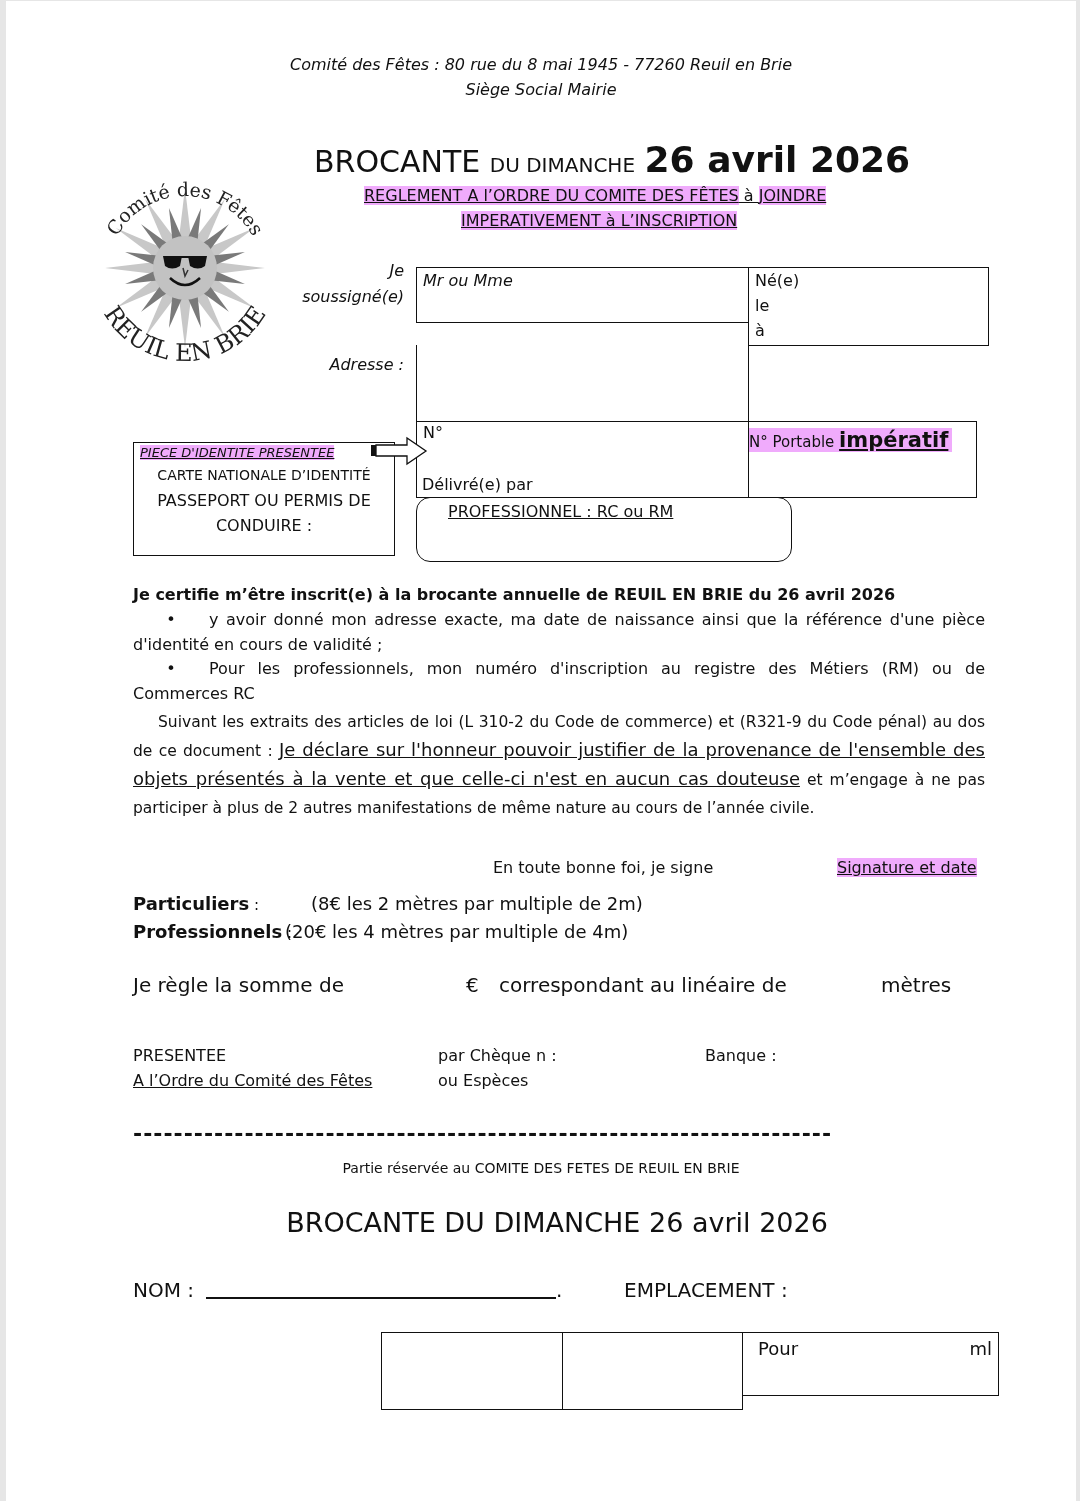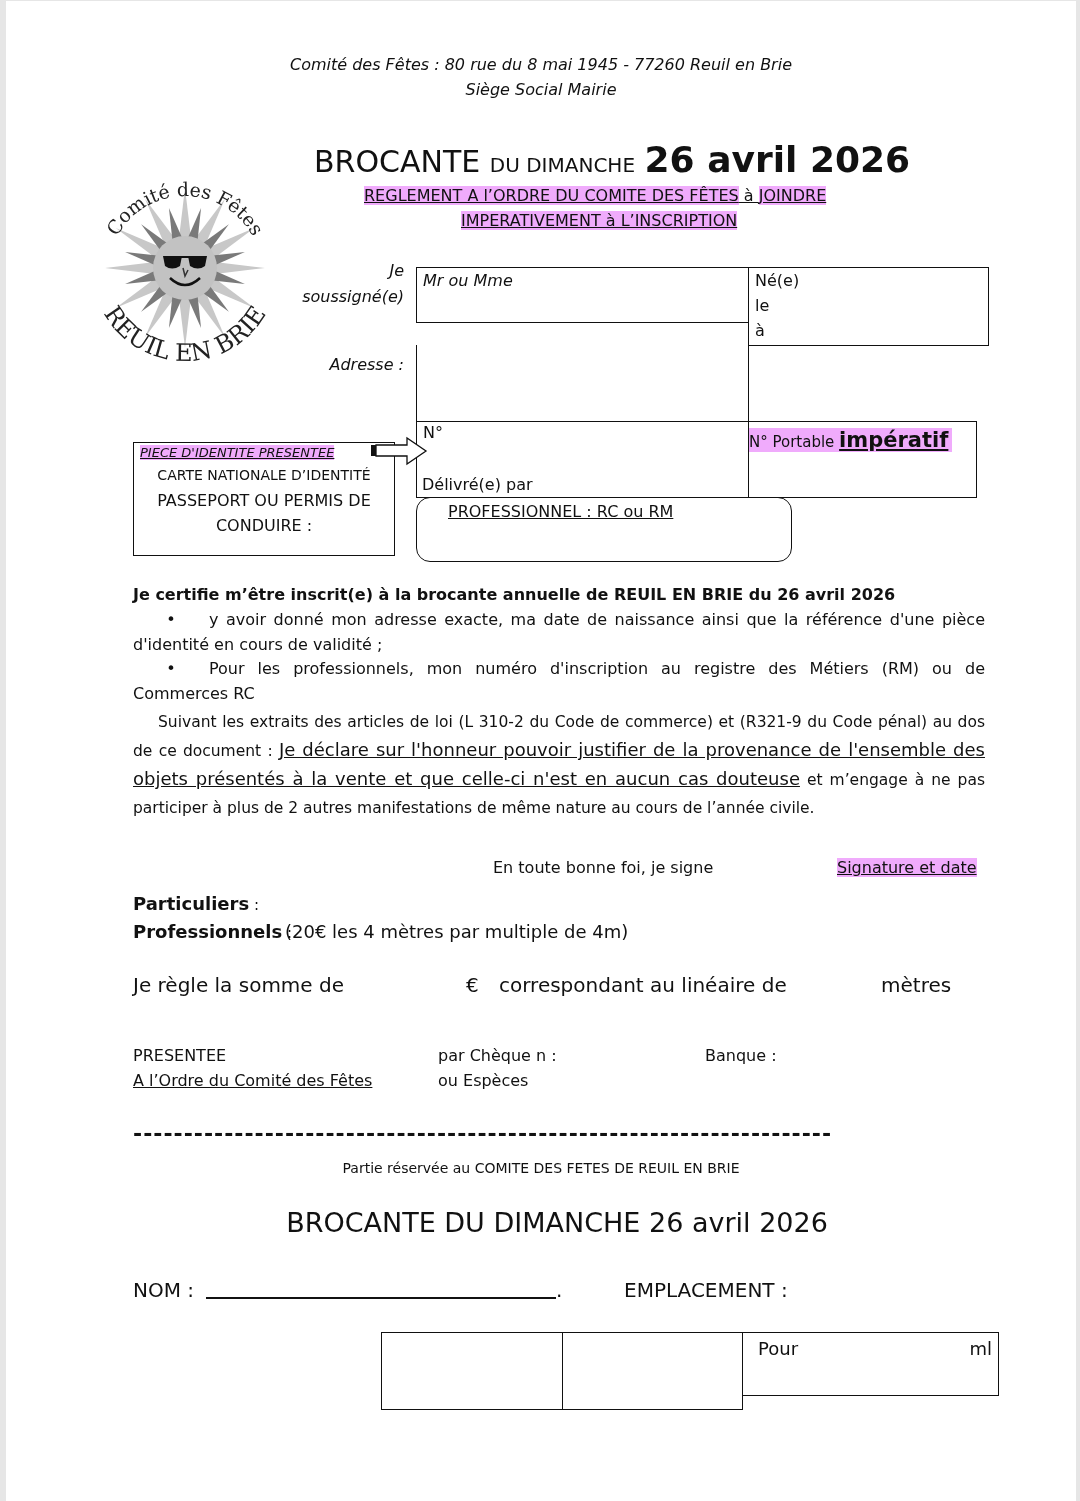--- a/index.html
+++ b/index.html
@@ -141,20 +141,21 @@
   <div class="para" style="top:656px;">
     <span style="display:inline-block; width:76px; text-align:center;">•</span><span>Pour les professionnels, mon numéro d'inscription au registre des Métiers (RM) ou de Commerces RC</span>
   </div>
   <div class="para" style="top:707px; line-height:27px; text-indent:25px;">
     <span style="font-size:15.5px;">Suivant les extraits des articles de loi (L 310-2 du Code de commerce) et (R321-9 du Code pénal) au dos de ce document : </span><span class="u" style="font-size:18px;">Je déclare sur l'honneur pouvoir justifier de la provenance de l'ensemble des objets présentés à la vente et que celle-ci n'est en aucun cas douteuse</span><span style="font-size:15.5px;"> et m’engage à ne pas participer à plus de 2 autres manifestations de même nature au cours de l’année civile.</span>
   </div>
   <div class="abs body-text" style="left:487px; top:841px;">En toute bonne foi, je signe</div>
   <div class="abs body-text hl u" style="left:831px; top:841px;">Signature et date</div>
 
   <div class="abs" style="left:127px; top:892px; font-size:18px;"><b>Particuliers</b><span style="font-size:15px;"> :</span></div>
+  <div class="abs" style="left:305px; top:892px; font-size:18px;">(8€ les 2 mètres par multiple de 2m)</div>
   <div class="abs" style="left:127px; top:920px; font-size:18px;"><b>Professionnels</b><span style="font-size:15px;"> :</span></div>
   <div class="abs" style="left:279px; top:920px; font-size:18px;">(20€ les 4 mètres par multiple de 4m)</div>
 
   <div class="abs" style="left:127px; top:972px; font-size:20px;">Je règle la somme de</div>
   <div class="abs" style="left:460px; top:972px; font-size:20px;">€</div>
   <div class="abs" style="left:493px; top:972px; font-size:20px;">correspondant au linéaire de</div>
   <div class="abs" style="left:875px; top:972px; font-size:20px;">mètres</div>
 
   <div class="abs body-text" style="left:127px; top:1029px;">PRESENTEE</div>
   <div class="abs body-text u" style="left:127px; top:1054px;">A l’Ordre du Comité des Fêtes</div>

